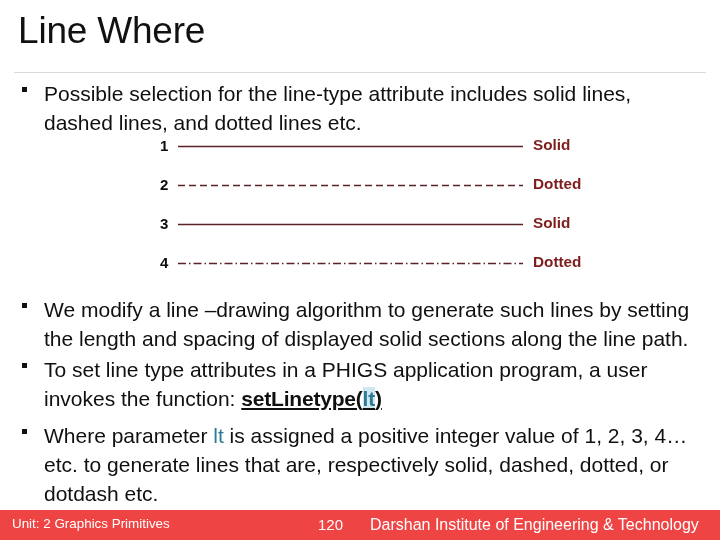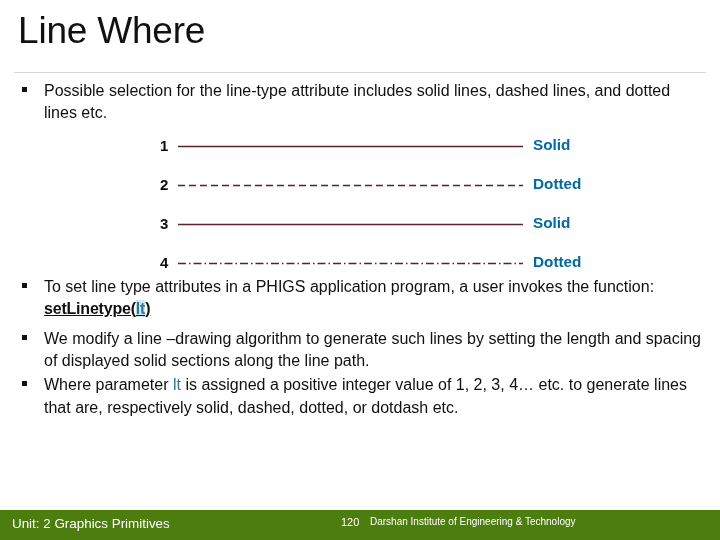--- a/index.html
+++ b/index.html
@@ -41,41 +41,41 @@
   .body {
     position: absolute;
     left: 0;
     top: 80px;
     width: 720px;
   }
   .bullet {
     position: relative;
     padding-left: 44px;
     padding-right: 18px;
-    font-size: 16px;
+    font-size: 21px;
     line-height: 1.38;
     color: #101010;
     margin-bottom: 2px;
   }
   .bullet .marker {
     position: absolute;
     left: 22px;
     top: 7px;
     width: 5px;
     height: 5px;
     background: #111111;
     display: block;
   }
   .bullet p {
     margin: 0;
   }
 
   .b-we   { margin-top: 8px; }
   .b-to   { margin-top: 2px; }
-  .b-where{ margin-top: 2px; }
+  .b-where{ margin-top: 8px; }
 
   .mono-fn {
     font-weight: bold;
     text-decoration: underline;
     letter-spacing: -0.2px;
   }
   .hl-lt {
     color: #2e7a96;
     background: #cfe7f1;
     font-weight: bold;
@@ -116,77 +116,77 @@
     width: 345px;
     height: 3px;
     overflow: visible;
   }
   .lt-label {
     position: absolute;
     left: 533px;
     top: 3px;
     font-size: 15.3px;
     font-weight: bold;
-    color: #0369a1;
+    color: #7f1d1d;
   }
 
   
   .footer {
     position: absolute;
     left: 0;
     bottom: 0;
     width: 720px;
     height: 30px;
-    background: #4d7c0f;
+    background: #ef4444;
     color: #ffffff;
   }
   .footer-unit {
     position: absolute;
     left: 12px;
     top: 6px;
     font-size: 13.4px;
     white-space: nowrap;
   }
   .footer-page {
     position: absolute;
-    left: 341px;
+    left: 318px;
     top: 6px;
-    font-size: 11px;
+    font-size: 15px;
   }
   .footer-org {
     position: absolute;
     left: 370px;
     top: 6px;
-    font-size: 10px;
+    font-size: 16px;
     white-space: nowrap;
   }
 </style>
 </head>
 <body>
 
 <div class="slide-title">Line Where</div>
 <div class="title-rule"></div>
 
 <div class="body">
 
   <div class="bullet b-intro">
     <span class="marker"></span>
     <p>Possible selection for the line-type attribute includes solid lines, dashed lines, and dotted lines etc.</p>
   </div>
 
   <div style="height:148px"></div>
 
+  <div class="bullet b-we">
+    <span class="marker"></span>
+    <p>We modify a line –drawing algorithm to generate such lines by setting the length and spacing of displayed solid sections along the line path.</p>
+  </div>
+
   <div class="bullet b-to">
     <span class="marker"></span>
     <p><span>To set line type attributes in a PHIGS application program, a user invokes the function: </span><span class="mono-fn"><span>setLinetype(</span><span class="hl-lt">lt</span><span>)</span></span></p>
-  </div>
-
-  <div class="bullet b-we">
-    <span class="marker"></span>
-    <p>We modify a line –drawing algorithm to generate such lines by setting the length and spacing of displayed solid sections along the line path.</p>
   </div>
 
   <div class="bullet b-where">
     <span class="marker"></span>
     <p><span>Where parameter </span><span class="lt-plain">lt</span><span> is assigned a positive integer value of 1, 2, 3, 4… etc. to generate lines that are, respectively solid, dashed, dotted, or dotdash etc.</span></p>
   </div>
 
 </div>
 
 <div class="linetable">

